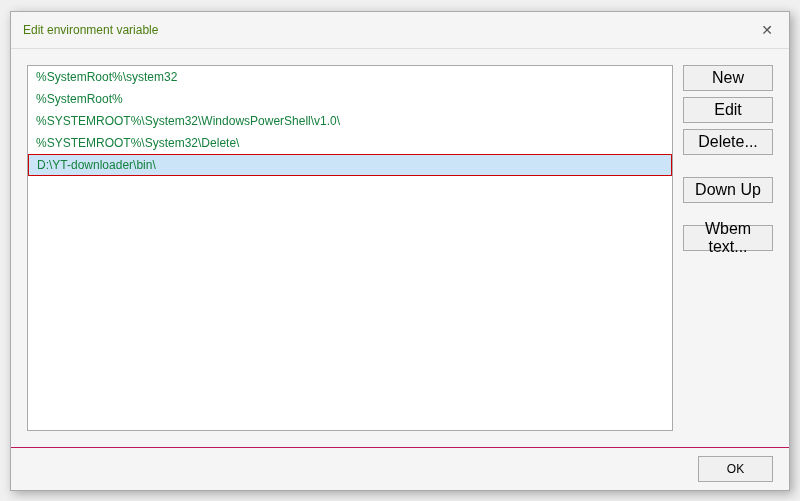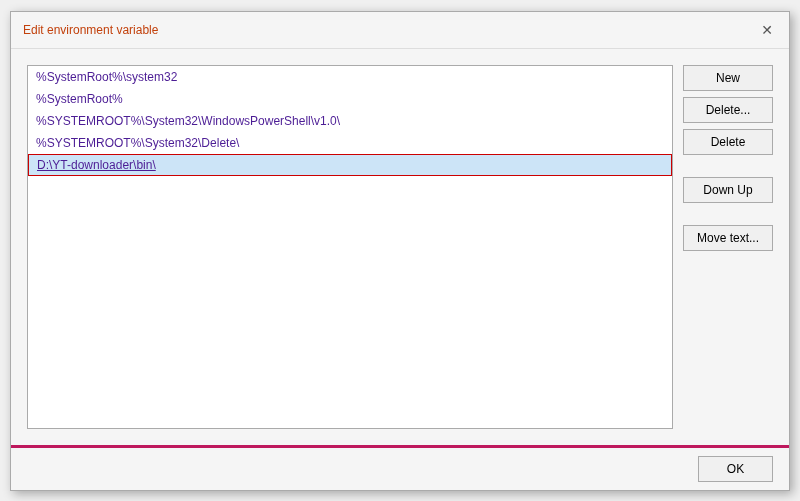--- a/index.html
+++ b/index.html
@@ -34,21 +34,21 @@
       padding: 8px 12px;
       display: flex;
       align-items: center;
       justify-content: space-between;
       border-bottom: 1px solid #ddd;
       user-select: none;
     }
 
     .title-bar-text {
       font-size: 12px;
-      color: #c2410c;
+      color: #4d7c0f;
     }
 
     .close-btn {
       width: 20px;
       height: 20px;
       background: none;
       border: none;
       cursor: pointer;
       font-size: 14px;
       color: #555;
@@ -71,66 +71,65 @@
       background: #fff;
       border: 1px solid #aaa;
       overflow-y: auto;
       display: flex;
       flex-direction: column;
     }
 
     .list-item {
       padding: 3px 8px;
       cursor: pointer;
-      color: #4c1d95;
+      color: #15803d;
       font-size: 12px;
       white-space: nowrap;
       min-height: 22px;
       display: flex;
       align-items: center;
     }
 
     .list-item.selected {
       background: #cce4f7;
       border: 1px solid #cc0000;
-      text-decoration: underline;
     }
 
     .buttons-panel {
       display: flex;
       flex-direction: column;
       gap: 6px;
       width: 90px;
       padding-top: 0;
     }
 
     .action-btn {
       width: 90px;
       height: 26px;
       background: #f0f0f0;
       border: 1px solid #aaa;
       cursor: pointer;
-      font-size: 12px;
+      font-size: 16px;
       font-family: 'Segoe UI', Tahoma, Geneva, Verdana, sans-serif;
       color: #000;
       display: flex;
       align-items: center;
       justify-content: center;
     }
 
     .spacer {
       height: 10px;
     }
 
     .dialog-footer {
       padding: 8px 16px;
       display: flex;
       justify-content: flex-end;
       gap: 8px;
-      border-top: 3px solid #be185d;
+      border-top: 1px solid #be185d;
     }
 
     .footer-btn {
       width: 75px;
       height: 26px;
       background: #f0f0f0;
       border: 1px solid #aaa;
       cursor: pointer;
       font-size: 12px;
       font-family: 'Segoe UI', Tahoma, Geneva, Verdana, sans-serif;
@@ -151,25 +150,25 @@
 
     <div class="list-item">%SystemRoot%\system32</div>
         <div class="list-item">%SystemRoot%</div>
         <div class="list-item">%SYSTEMROOT%\System32\WindowsPowerShell\v1.0\</div>
         <div class="list-item">%SYSTEMROOT%\System32\Delete\</div>
         <div class="list-item selected">D:\YT-downloader\bin\</div>
       </div>
 
     <div class="buttons-panel">
       <button class="action-btn">New</button>
+      <button class="action-btn">Edit</button>
       <button class="action-btn">Delete...</button>
-      <button class="action-btn">Delete</button>
       <div class="spacer"></div>
       <button class="action-btn">Down Up</button>
       <div class="spacer"></div>
-      <button class="action-btn">Move text...</button>
+      <button class="action-btn">Wbem text...</button>
     </div>
   </div>
 
   <div class="dialog-footer">
     <button class="footer-btn">OK</button>
   </div>
 </div>
 
 </body></html>

